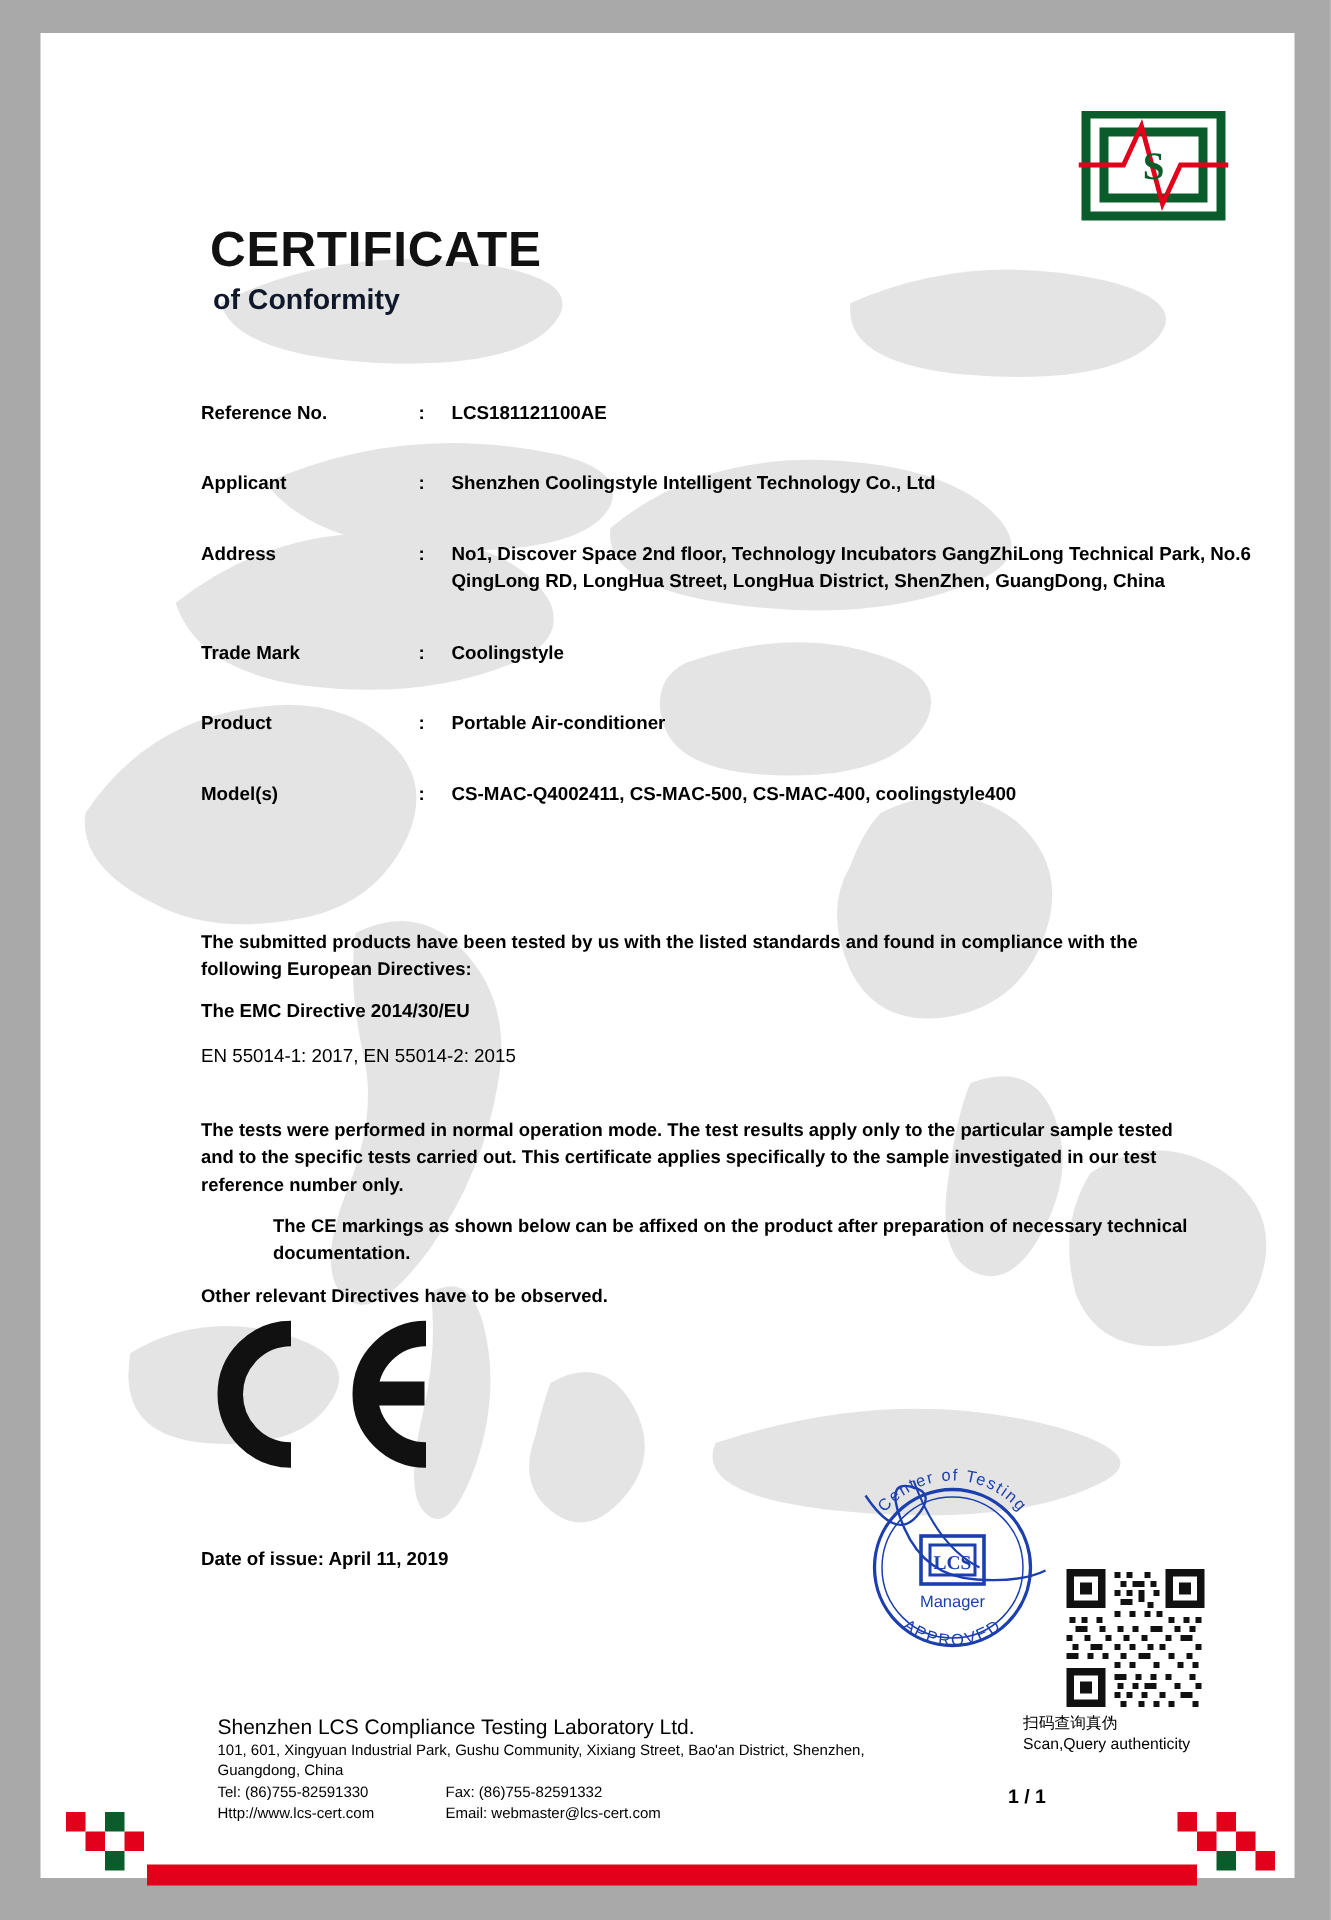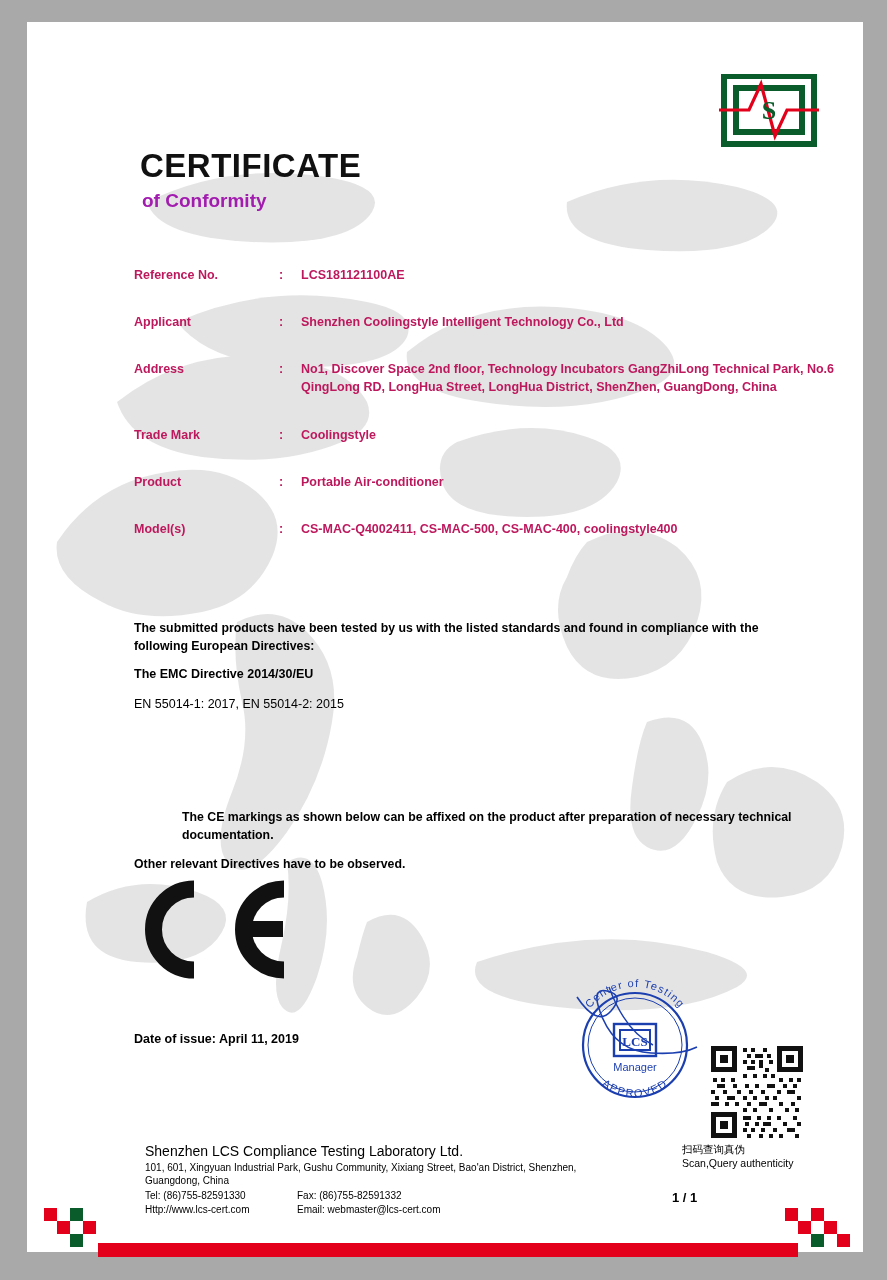--- a/index.html
+++ b/index.html
@@ -83,30 +83,30 @@
     font-weight: bold;
     letter-spacing: 0.5px;
     color: #111;
   }
   .subtitle {
     position: absolute;
     left: 115px;
     top: 168px;
     font-size: 19px;
     font-weight: bold;
-    color: #a21caf;
+    color: #0f172a;
   }
 
   .fields {
     position: absolute;
     left: 107px;
     top: 244px;
     width: 700px;
     font-size: 12.5px;
-    color: #be185d;
+    color: #000000;
   }
   .field-row {
     display: flex;
     margin-bottom: 29px;
     line-height: 1.45;
   }
   .field-label {
     width: 145px;
     flex: 0 0 145px;
     font-weight: bold;
@@ -285,20 +285,21 @@
       <div class="field-row">
         <div class="field-label">Model(s)</div>
         <div class="field-colon">:</div>
         <div class="field-value">CS-MAC-Q4002411, CS-MAC-500, CS-MAC-400, coolingstyle400</div>
       </div>
     </div>
 
     <div class="para p1">The submitted products have been tested by us with the listed standards and found in compliance with the following European Directives:</div>
     <div class="p-directive">The EMC Directive 2014/30/EU</div>
     <div class="p-standard">EN 55014-1: 2017, EN 55014-2: 2015</div>
+    <div class="para p2">The tests were performed in normal operation mode. The test results apply only to the particular sample tested and to the specific tests carried out. This certificate applies specifically to the sample investigated in our test reference number only.</div>
     <div class="para p3">The CE markings as shown below can be affixed on the product after preparation of necessary technical documentation.</div>
     <div class="para p4">Other relevant Directives have to be observed.</div>
 
     <svg class="ce-mark" viewBox="0 0 165 105">
       <path d="M62 12 A40.5 40.5 0 1 0 62 93" fill="none" stroke="#111" stroke-width="17"></path>
       <path d="M152 12 A40.5 40.5 0 1 0 152 93" fill="none" stroke="#111" stroke-width="17"></path>
       <rect x="107" y="44" width="44" height="16" fill="#111"></rect>
     </svg>
 
     <div class="date-issue">Date of issue: April 11, 2019</div>

